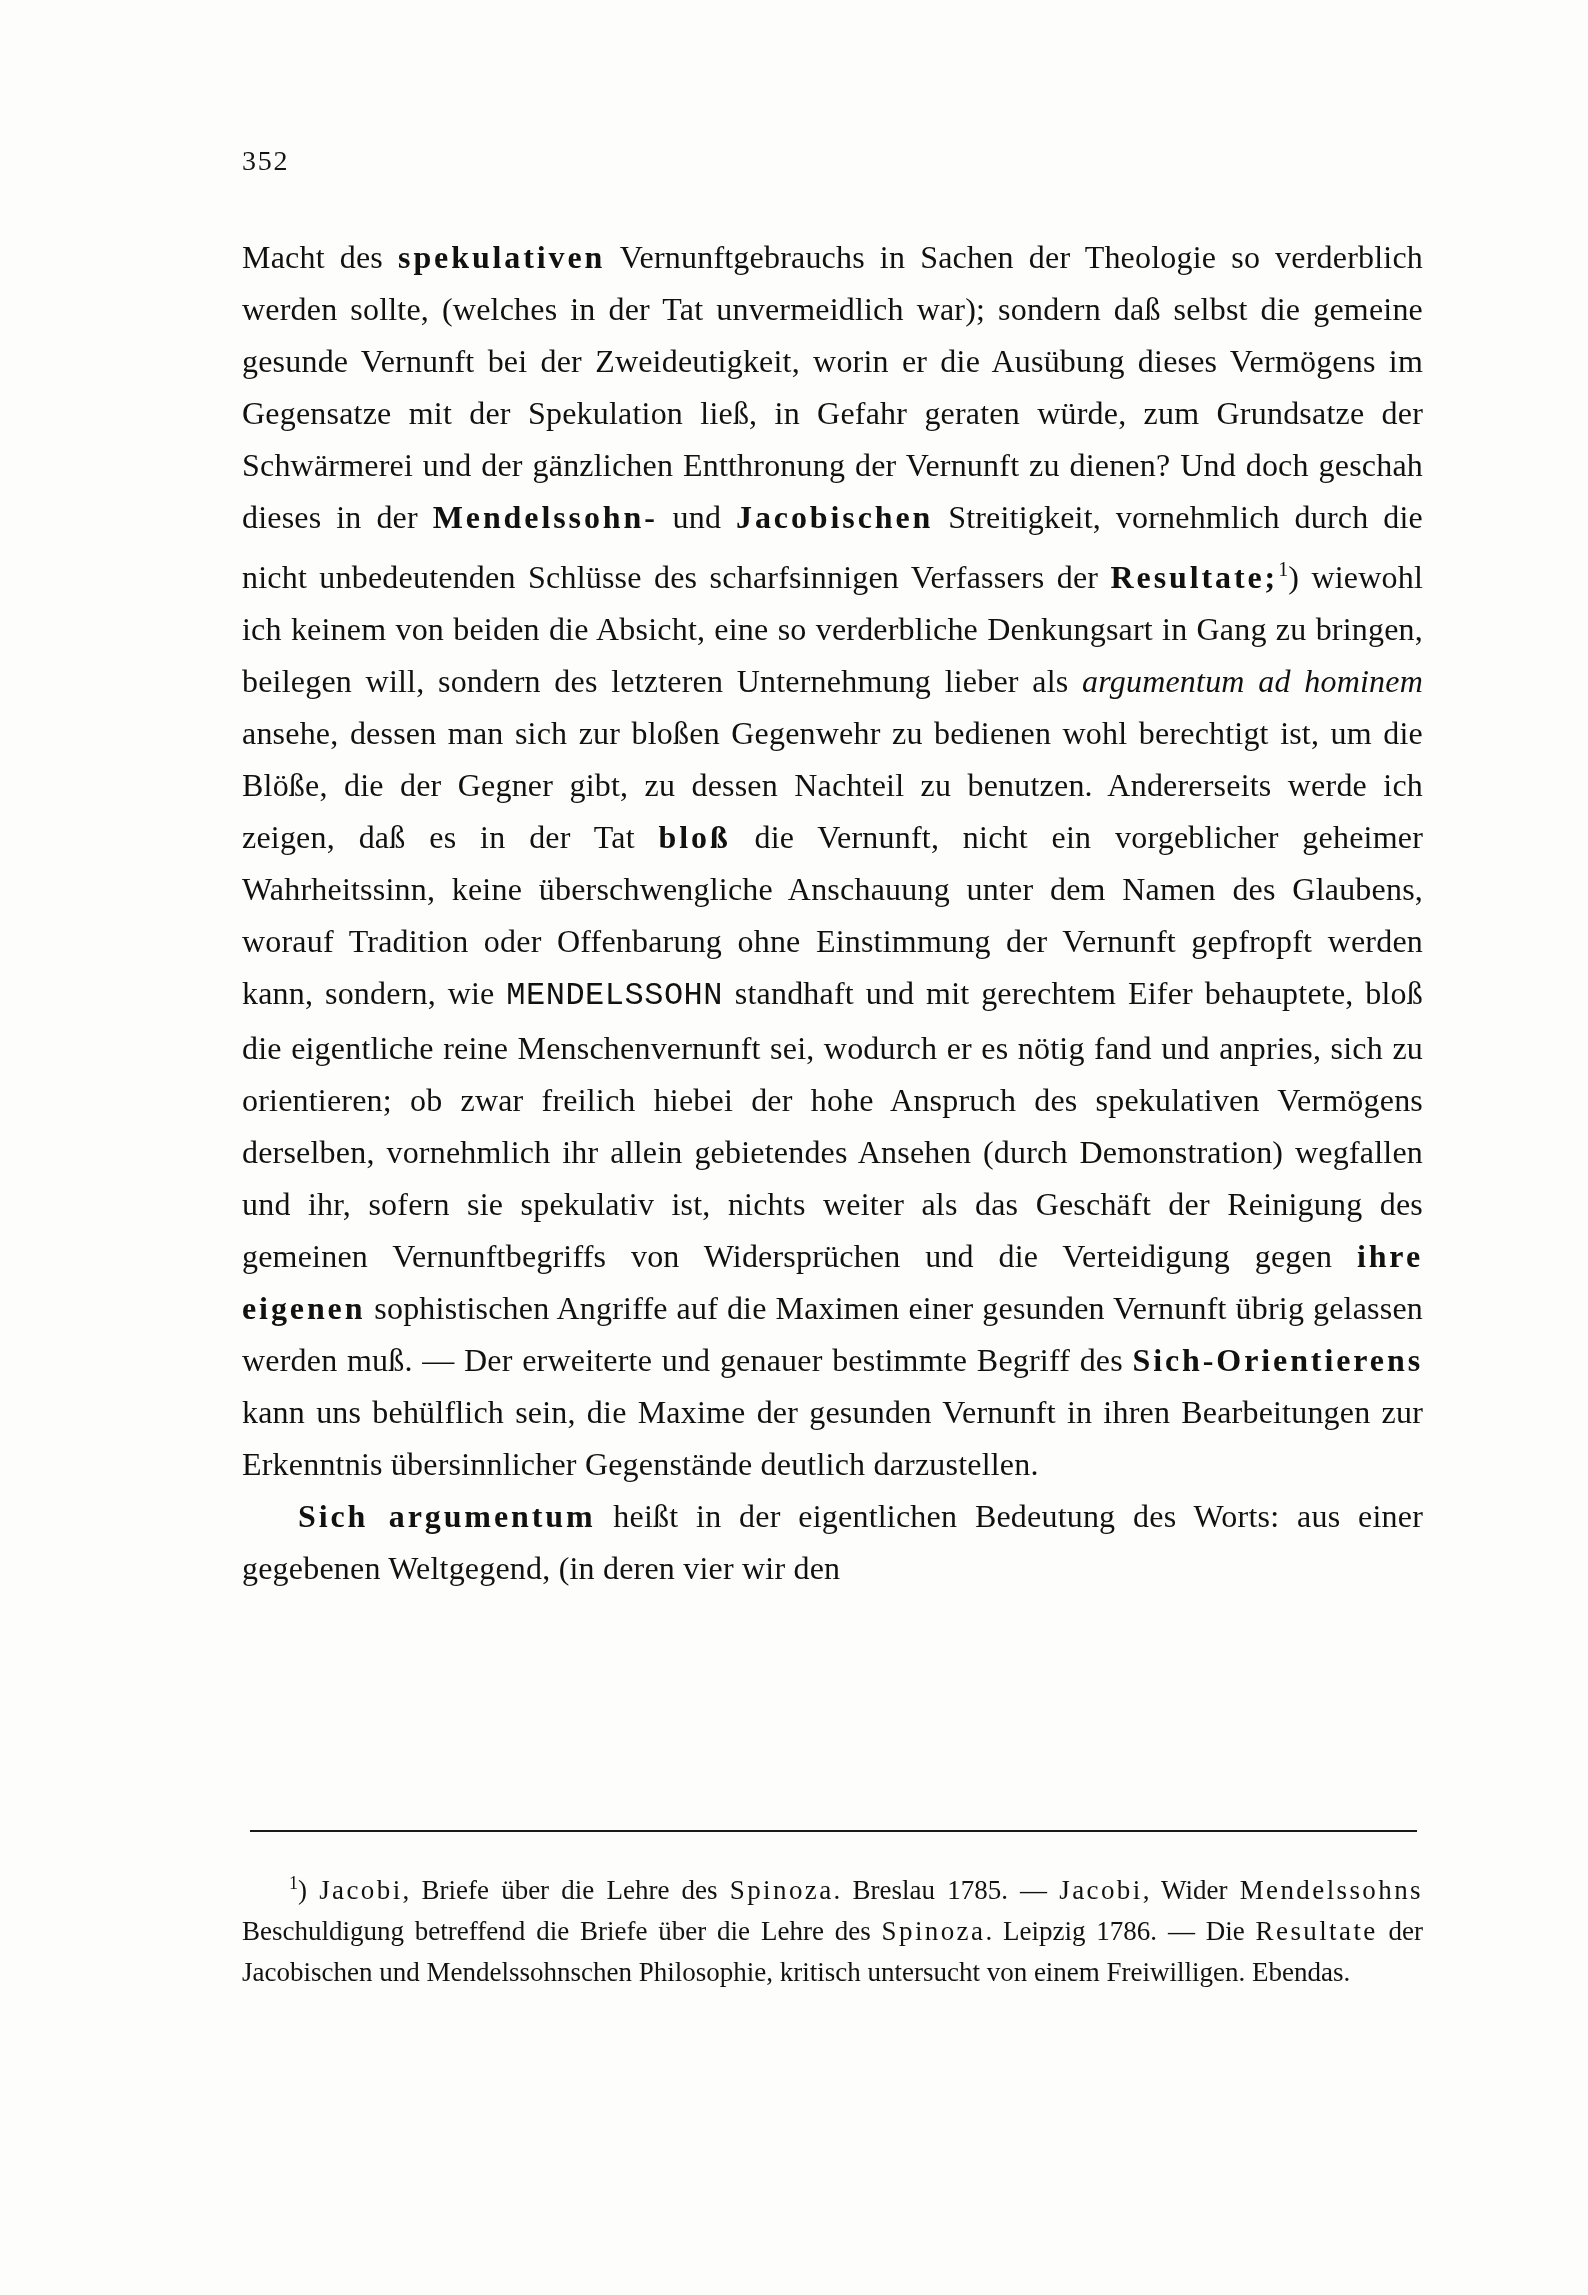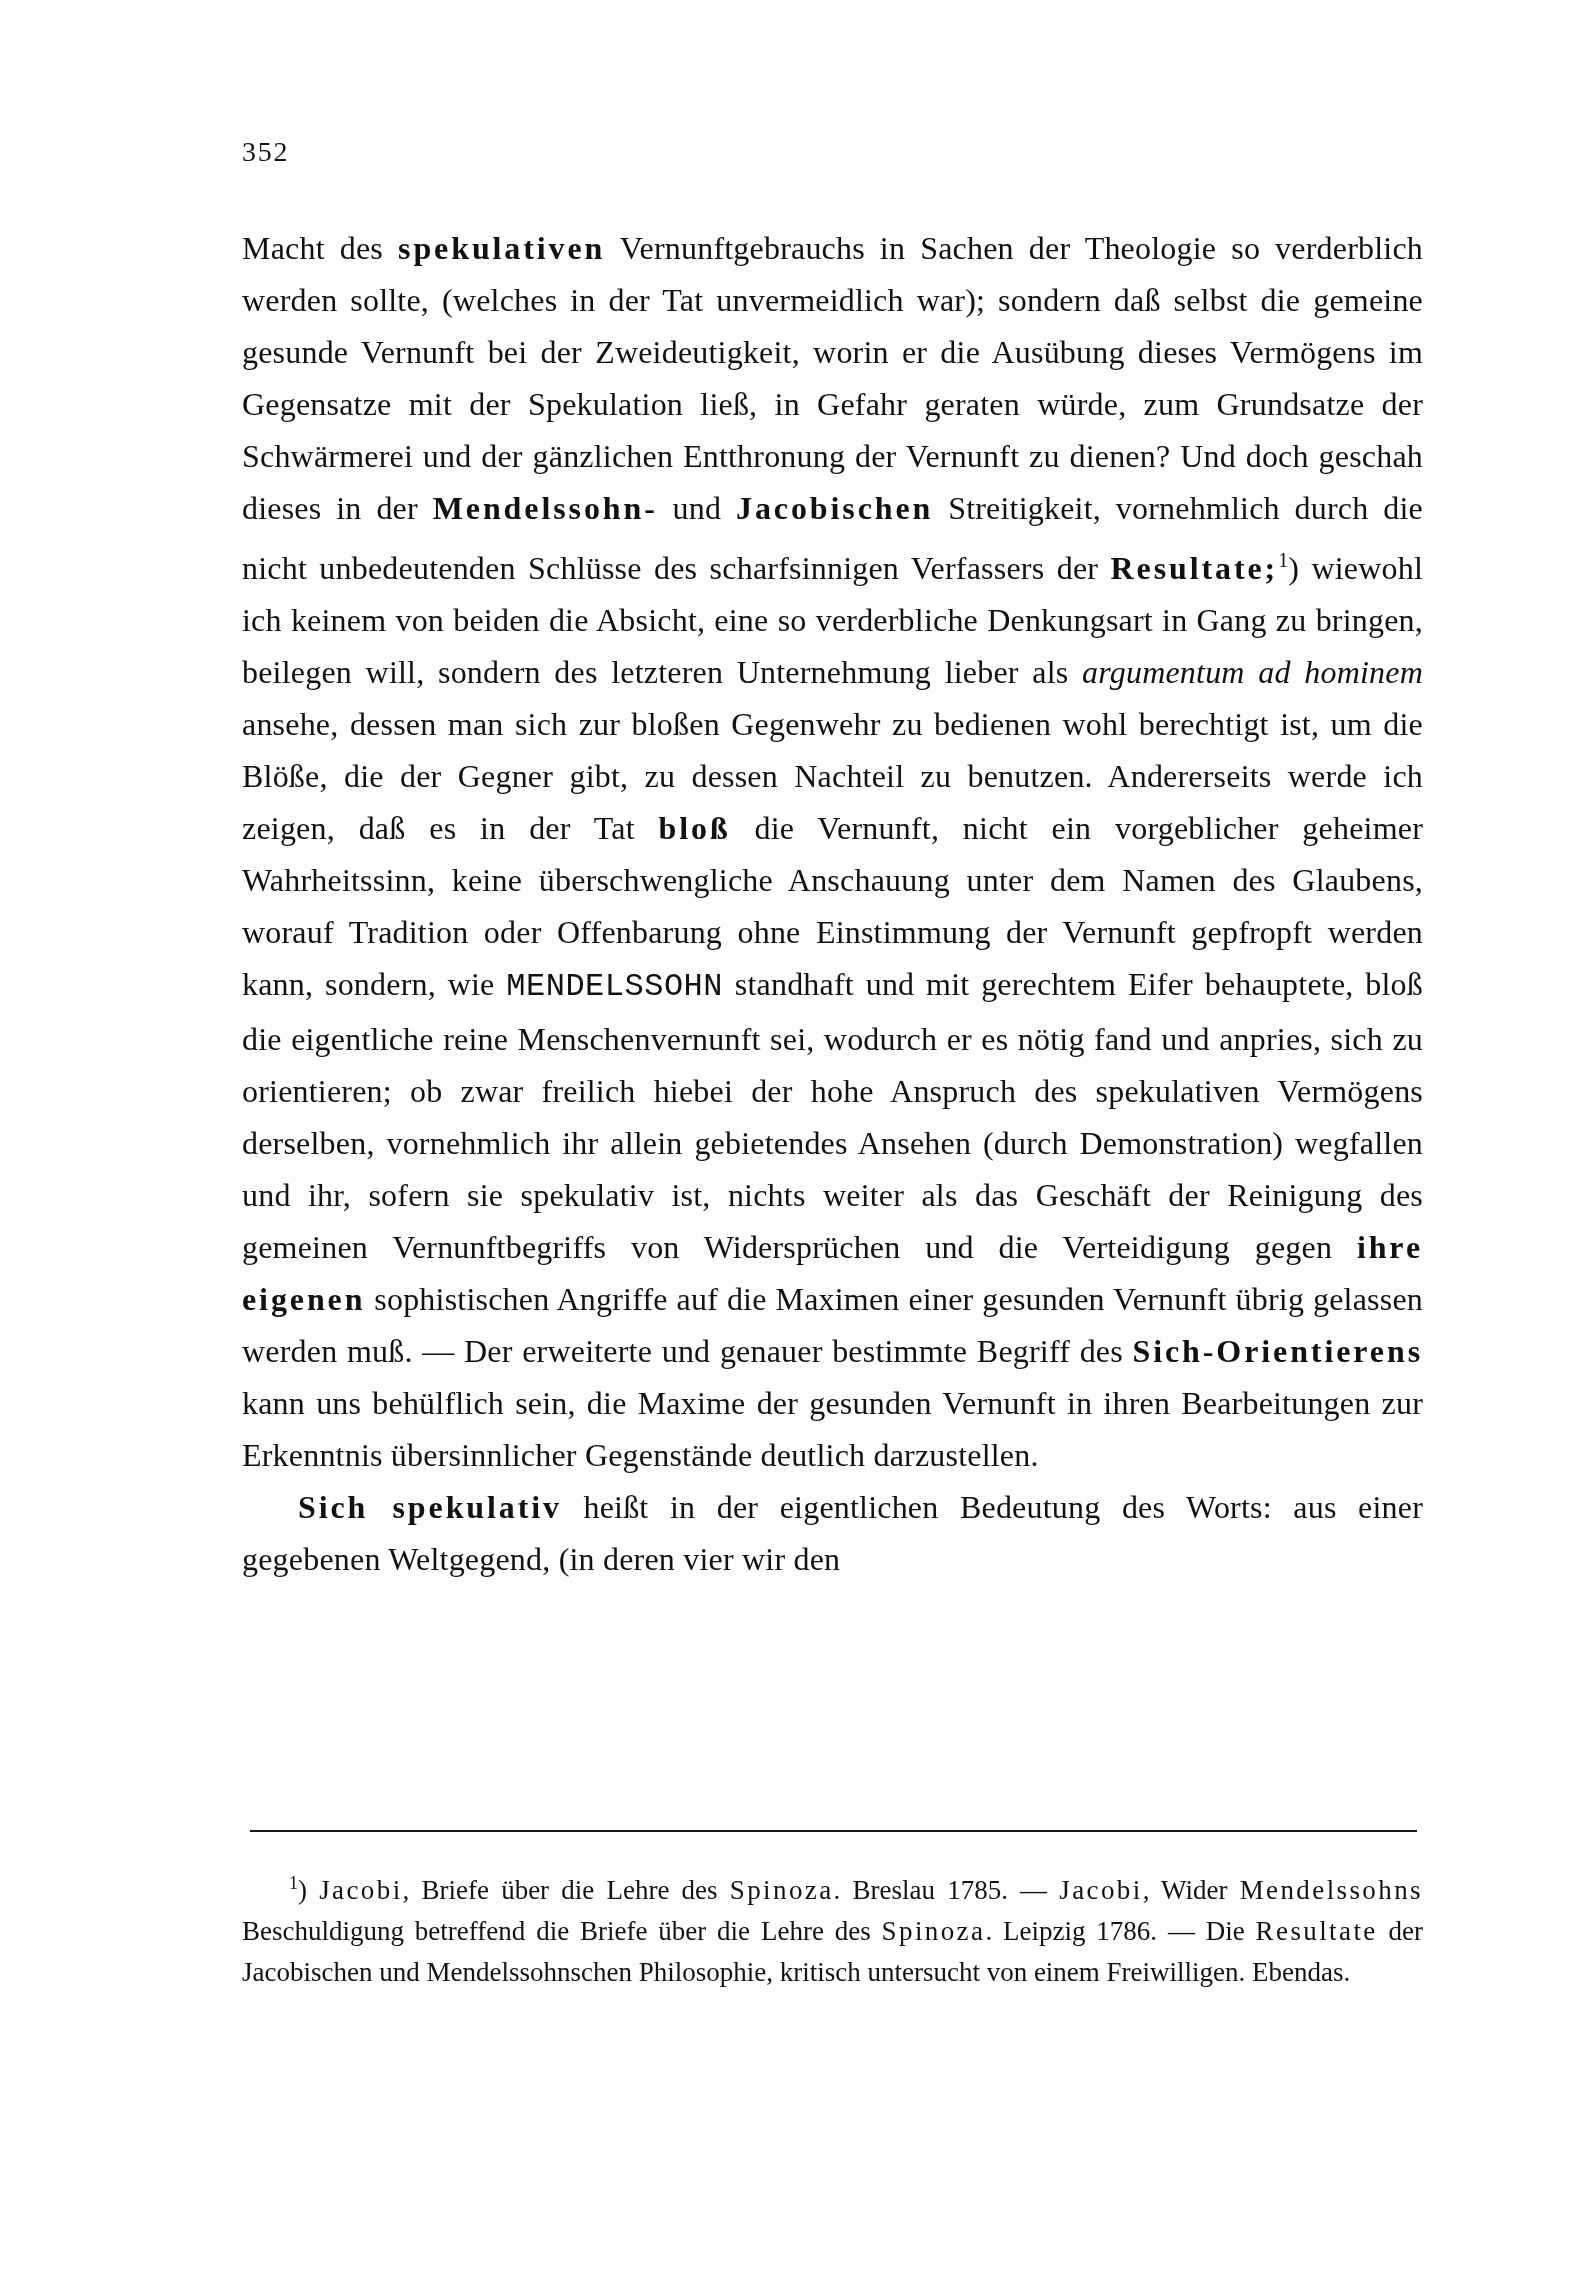--- a/index.html
+++ b/index.html
@@ -25,20 +25,21 @@
   .content {
     position: absolute;
     left: 242px;
     top: 136px;
     width: 1181px;
   }
   .header-line {
     display: flex;
     align-items: center;
     margin-bottom: 54px;
+    margin-top: 9px;
   }
   .folio {
     font-family: "Liberation Serif", serif;
     font-size: 28px;
     letter-spacing: 1.8px;
     color: #141414;
     width: 109px;
     flex: 0 0 109px;
   }
   .running-title {
@@ -119,21 +120,21 @@
 
     <div class="header-line">
       <span class="folio">352</span>
     </div>
 
     <div class="body-text">
       <span>Macht des </span><span class="sp">spekulativen</span><span> Vernunftgebrauchs in Sachen der Theologie so verderblich werden sollte, (welches in der Tat unvermeidlich war); sondern daß selbst die gemeine gesunde Vernunft bei der Zweideutigkeit, worin er die Ausübung dieses Vermögens im Gegensatze mit der Spekulation ließ, in Gefahr geraten würde, zum Grundsatze der Schwärmerei und der gänzlichen Entthronung der Vernunft zu dienen? Und doch geschah dieses in der </span><span class="sp">Mendelssohn-</span><span> und </span><span class="sp">Jacobischen</span><span> Streitigkeit, vornehmlich durch die nicht unbedeutenden Schlüsse des scharfsinnigen Verfassers der </span><span class="sp">Resultate;</span><span class="sup">1</span><span>) wiewohl ich keinem von beiden die Absicht, eine so verderbliche Denkungsart in Gang zu bringen, beilegen will, sondern des letzteren Unternehmung lieber als </span><span class="it">argumentum ad hominem</span><span> ansehe, dessen man sich zur bloßen Gegenwehr zu bedienen wohl berechtigt ist, um die Blöße, die der Gegner gibt, zu dessen Nachteil zu benutzen.  Andererseits werde ich zeigen, daß es in der Tat </span><span class="sp">bloß</span><span> die Vernunft, nicht ein vorgeblicher geheimer Wahrheitssinn, keine überschwengliche Anschauung unter dem Namen des Glaubens, worauf Tradition oder Offenbarung ohne Einstimmung der Vernunft gepfropft werden kann, sondern, wie </span><span class="sc">MENDELSSOHN</span><span> standhaft und mit gerechtem Eifer behauptete, bloß die eigentliche reine Menschenvernunft sei, wodurch er es nötig fand und anpries, sich zu orientieren; ob zwar freilich hiebei der hohe Anspruch des spekulativen Vermögens derselben, vornehmlich ihr allein gebietendes Ansehen (durch Demonstration) wegfallen und ihr, sofern sie spekulativ ist, nichts weiter als das Geschäft der Reinigung des gemeinen Vernunftbegriffs von Widersprüchen und die Verteidigung gegen </span><span class="sp">ihre eigenen</span><span> sophistischen Angriffe auf die Maximen einer gesunden Vernunft übrig gelassen werden muß. — Der erweiterte und genauer bestimmte Begriff des </span><span class="sp">Sich-Orientierens</span><span> kann uns behülflich sein, die Maxime der gesunden Vernunft in ihren Bearbeitungen zur Erkenntnis übersinnlicher Gegenstände deutlich darzustellen.</span>
     </div>
 
     <div class="body-text">
-      <span class="para-indent"></span><span class="sp">Sich spekulativ</span><span> heißt in der eigentlichen Bedeutung des Worts: aus einer gegebenen Weltgegend, (in deren vier wir den</span>
+      <span class="para-indent"></span><span class="sp">Sich argumentum</span><span> heißt in der eigentlichen Bedeutung des Worts: aus einer gegebenen Weltgegend, (in deren vier wir den</span>
     </div>
 
   </div>
 
   <div class="rule"></div>
 
   <div class="footnote">
     <span class="fn-indent"></span><span class="fn-mark">1</span><span>)&nbsp;</span><span class="sp">Jacobi</span><span>, Briefe über die Lehre des </span><span class="sp">Spinoza</span><span>.  Breslau 1785. — </span><span class="sp">Jacobi</span><span>, Wider </span><span class="sp">Mendelssohns</span><span> Beschuldigung betreffend die Briefe über die Lehre des </span><span class="sp">Spinoza</span><span>.  Leipzig 1786. — Die </span><span class="sp">Resultate</span><span> der Jacobischen und Mendelssohnschen Philosophie, kritisch untersucht von einem Freiwilligen.  Ebendas.</span>
   </div>
 

